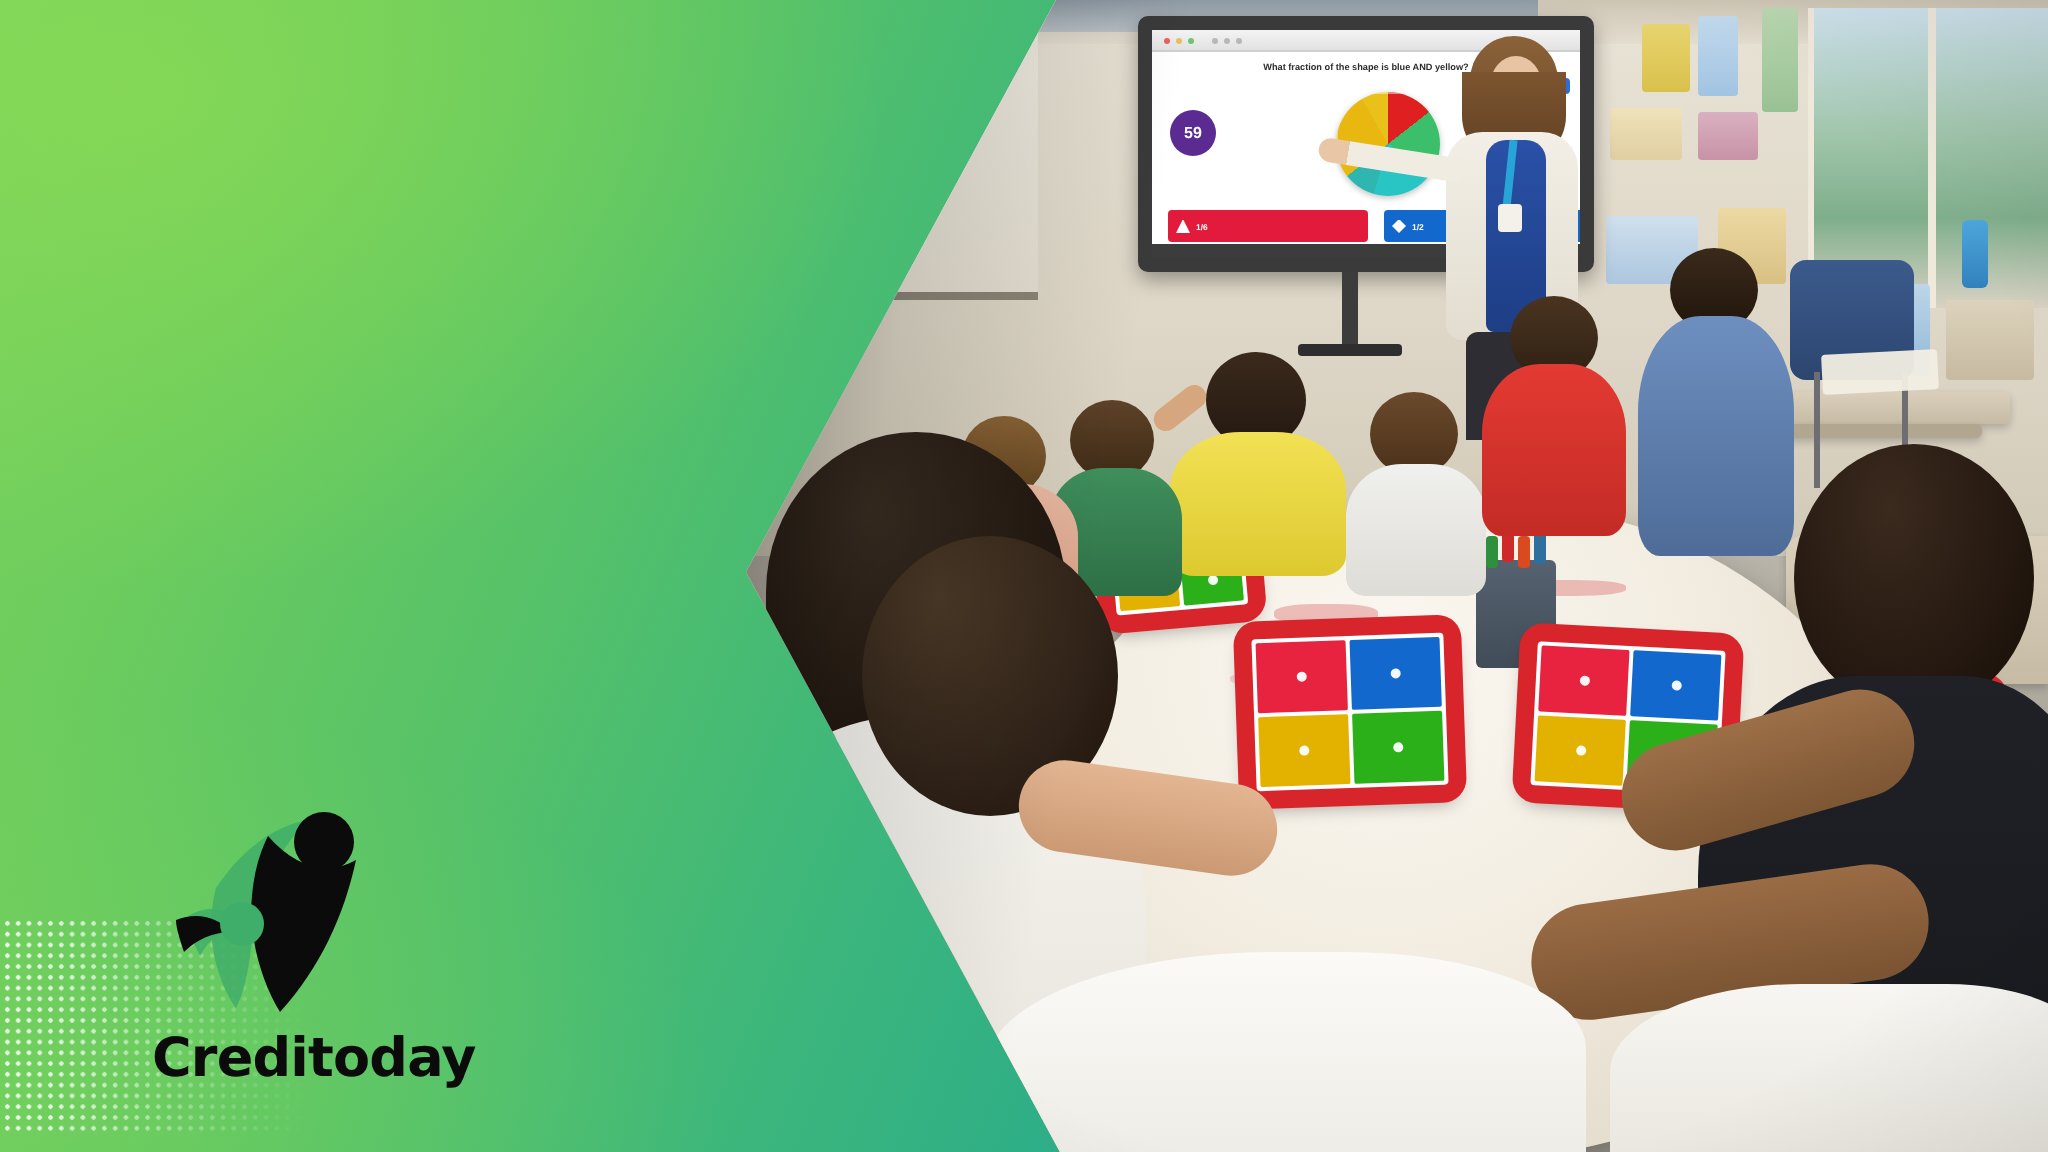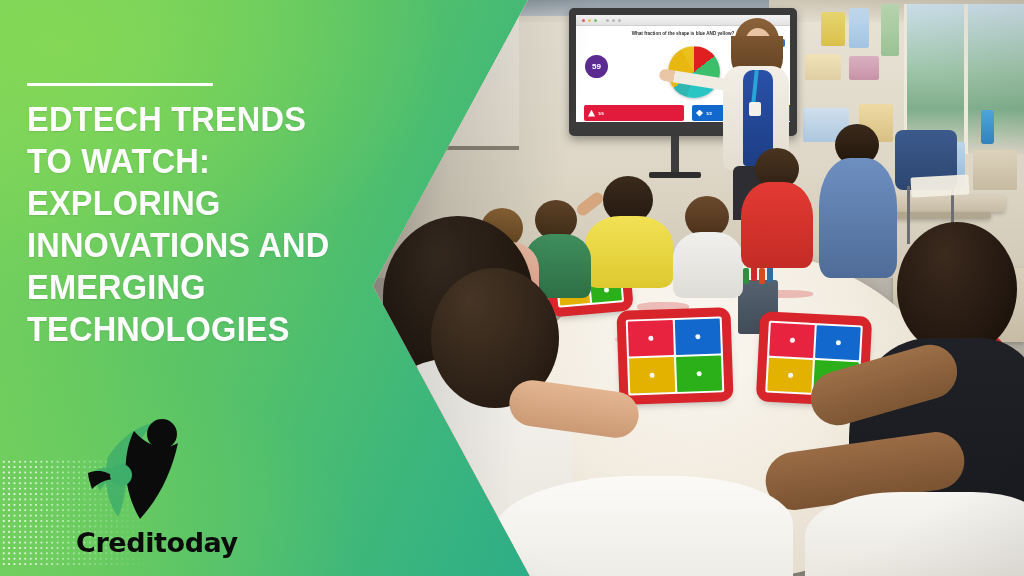--- a/index.html
+++ b/index.html
@@ -80,21 +80,21 @@
     letter-spacing:.2px;
     text-transform:uppercase;
     transform:scaleX(.93);
     transform-origin:left top;
     text-shadow:0 1px 2px rgba(0,0,0,.10);
   }
 
   
   .logo-block{
     position:absolute;
-    left:72px; top:417px;
+    left:72px; top:404px;
     width:190px; height:160px;
   }
   .logo-mark{
     position:relative;
     width:125px; height:108px;
     margin-left:6px;
   }
   .logo-mark svg{ display:block; width:125px; height:108px; }
   .logo-word{
     margin-top:2px;
@@ -592,24 +592,20 @@
       </div>
 
       <div class="kid" style="left:120px; top:456px; width:300px; height:130px;">
         <span class="kid-body" style="left:0; top:20px; width:300px; height:120px; background:linear-gradient(180deg,#fbfaf7,#eceae3); border-radius:48% 40% 0 0;"></span>
       </div>
 
       <div class="photo-shade"></div>
     </div>
   </div>
 
-  <div class="left-col">
-    <div class="rule"></div>
-    <h1 class="headline">EdTech Trends to Watch: Exploring Innovations and Emerging Technologies</h1>
-  </div>
 
   <div class="logo-block">
     <div class="logo-mark">
       <svg viewBox="0 0 125 108" xmlns="http://www.w3.org/2000/svg" aria-hidden="true">
 
         <path d="M30 40 C46 16 64 8 76 6 C60 22 50 44 48 66 C46 84 44 92 40 100 C30 86 24 62 30 40 Z" fill="#3fae6a" opacity="0.85"></path>
         <path d="M16 54 C26 48 36 50 42 58 C34 60 26 66 22 74 C18 66 16 60 16 54 Z" fill="#3fae6a" opacity="0.85"></path>
 
         <path d="M56 14 C70 30 86 34 100 26 C94 54 82 80 62 102 C52 86 46 62 48 44 C49 32 52 22 56 14 Z" fill="#0b0b0b"></path>
         <path d="M10 56 C20 52 30 54 38 62 C28 62 20 66 14 72 C12 66 10 60 10 56 Z" fill="#0b0b0b"></path>

